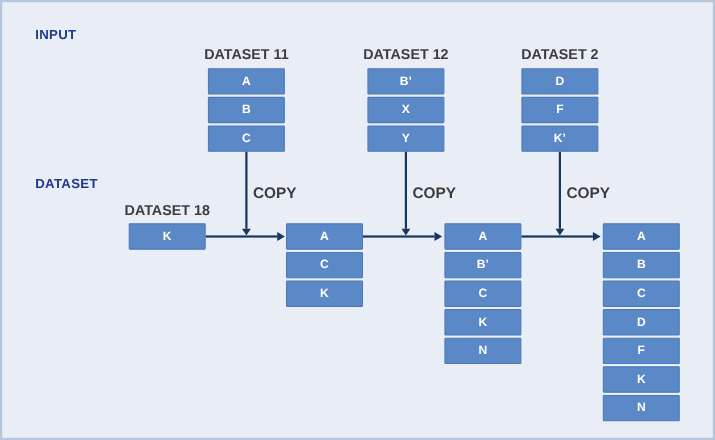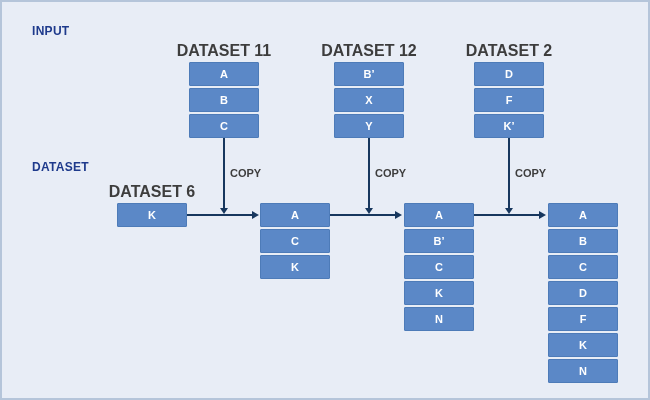--- a/index.html
+++ b/index.html
@@ -33,21 +33,21 @@
   .g-out2 { left: 258px; top: 201px; }
   .g-out3 { left: 402px; top: 201px; }
   .g-out4 { left: 546px; top: 201px; }
 
   .ds-label {
     position: absolute;
     top: -20px;
     left: 50%;
     transform: translateX(-50%);
     white-space: nowrap;
-    font-size: 16px;
+    font-size: 13px;
     font-weight: bold;
     color: var(--label, #3d3d3d);
   }
 
   .boxes { display: flex; flex-direction: column; gap: 2px; }
   .box {
     box-sizing: border-box;
     width: 70px;
     height: 24px;
     line-height: 22px;
@@ -85,21 +85,21 @@
     border-top: 4px solid transparent;
     border-bottom: 4px solid transparent;
     border-left: 7px solid var(--arrow, #17375e);
   }
   .ar1 { left: 250px; }
   .ar2 { left: 393px; }
   .ar3 { left: 537px; }
 
   .copy-label {
     position: absolute;
-    font-size: 11px;
+    font-size: 14px;
     font-weight: bold;
     color: var(--label, #3d3d3d);
   }
   .c1 { left: 228px; top: 165px; }
   .c2 { left: 373px; top: 165px; }
   .c3 { left: 513px; top: 165px; }
 </style>
 </head>
 <body>
 
@@ -127,21 +127,21 @@
   <div class="group g-ds13">
     <div class="ds-label">DATASET 2</div>
     <div class="boxes">
         <div class="box">D</div>
         <div class="box">F</div>
         <div class="box">K’</div>
       </div>
   </div>
 
   <div class="group g-ds14">
-    <div class="ds-label">DATASET 6</div>
+    <div class="ds-label">DATASET 18</div>
     <div class="boxes">
         <div class="box">K</div>
       </div>
   </div>
   <div class="group g-out2">
     <div class="boxes">
         <div class="box">A</div>
         <div class="box">C</div>
         <div class="box">K</div>
       </div>

